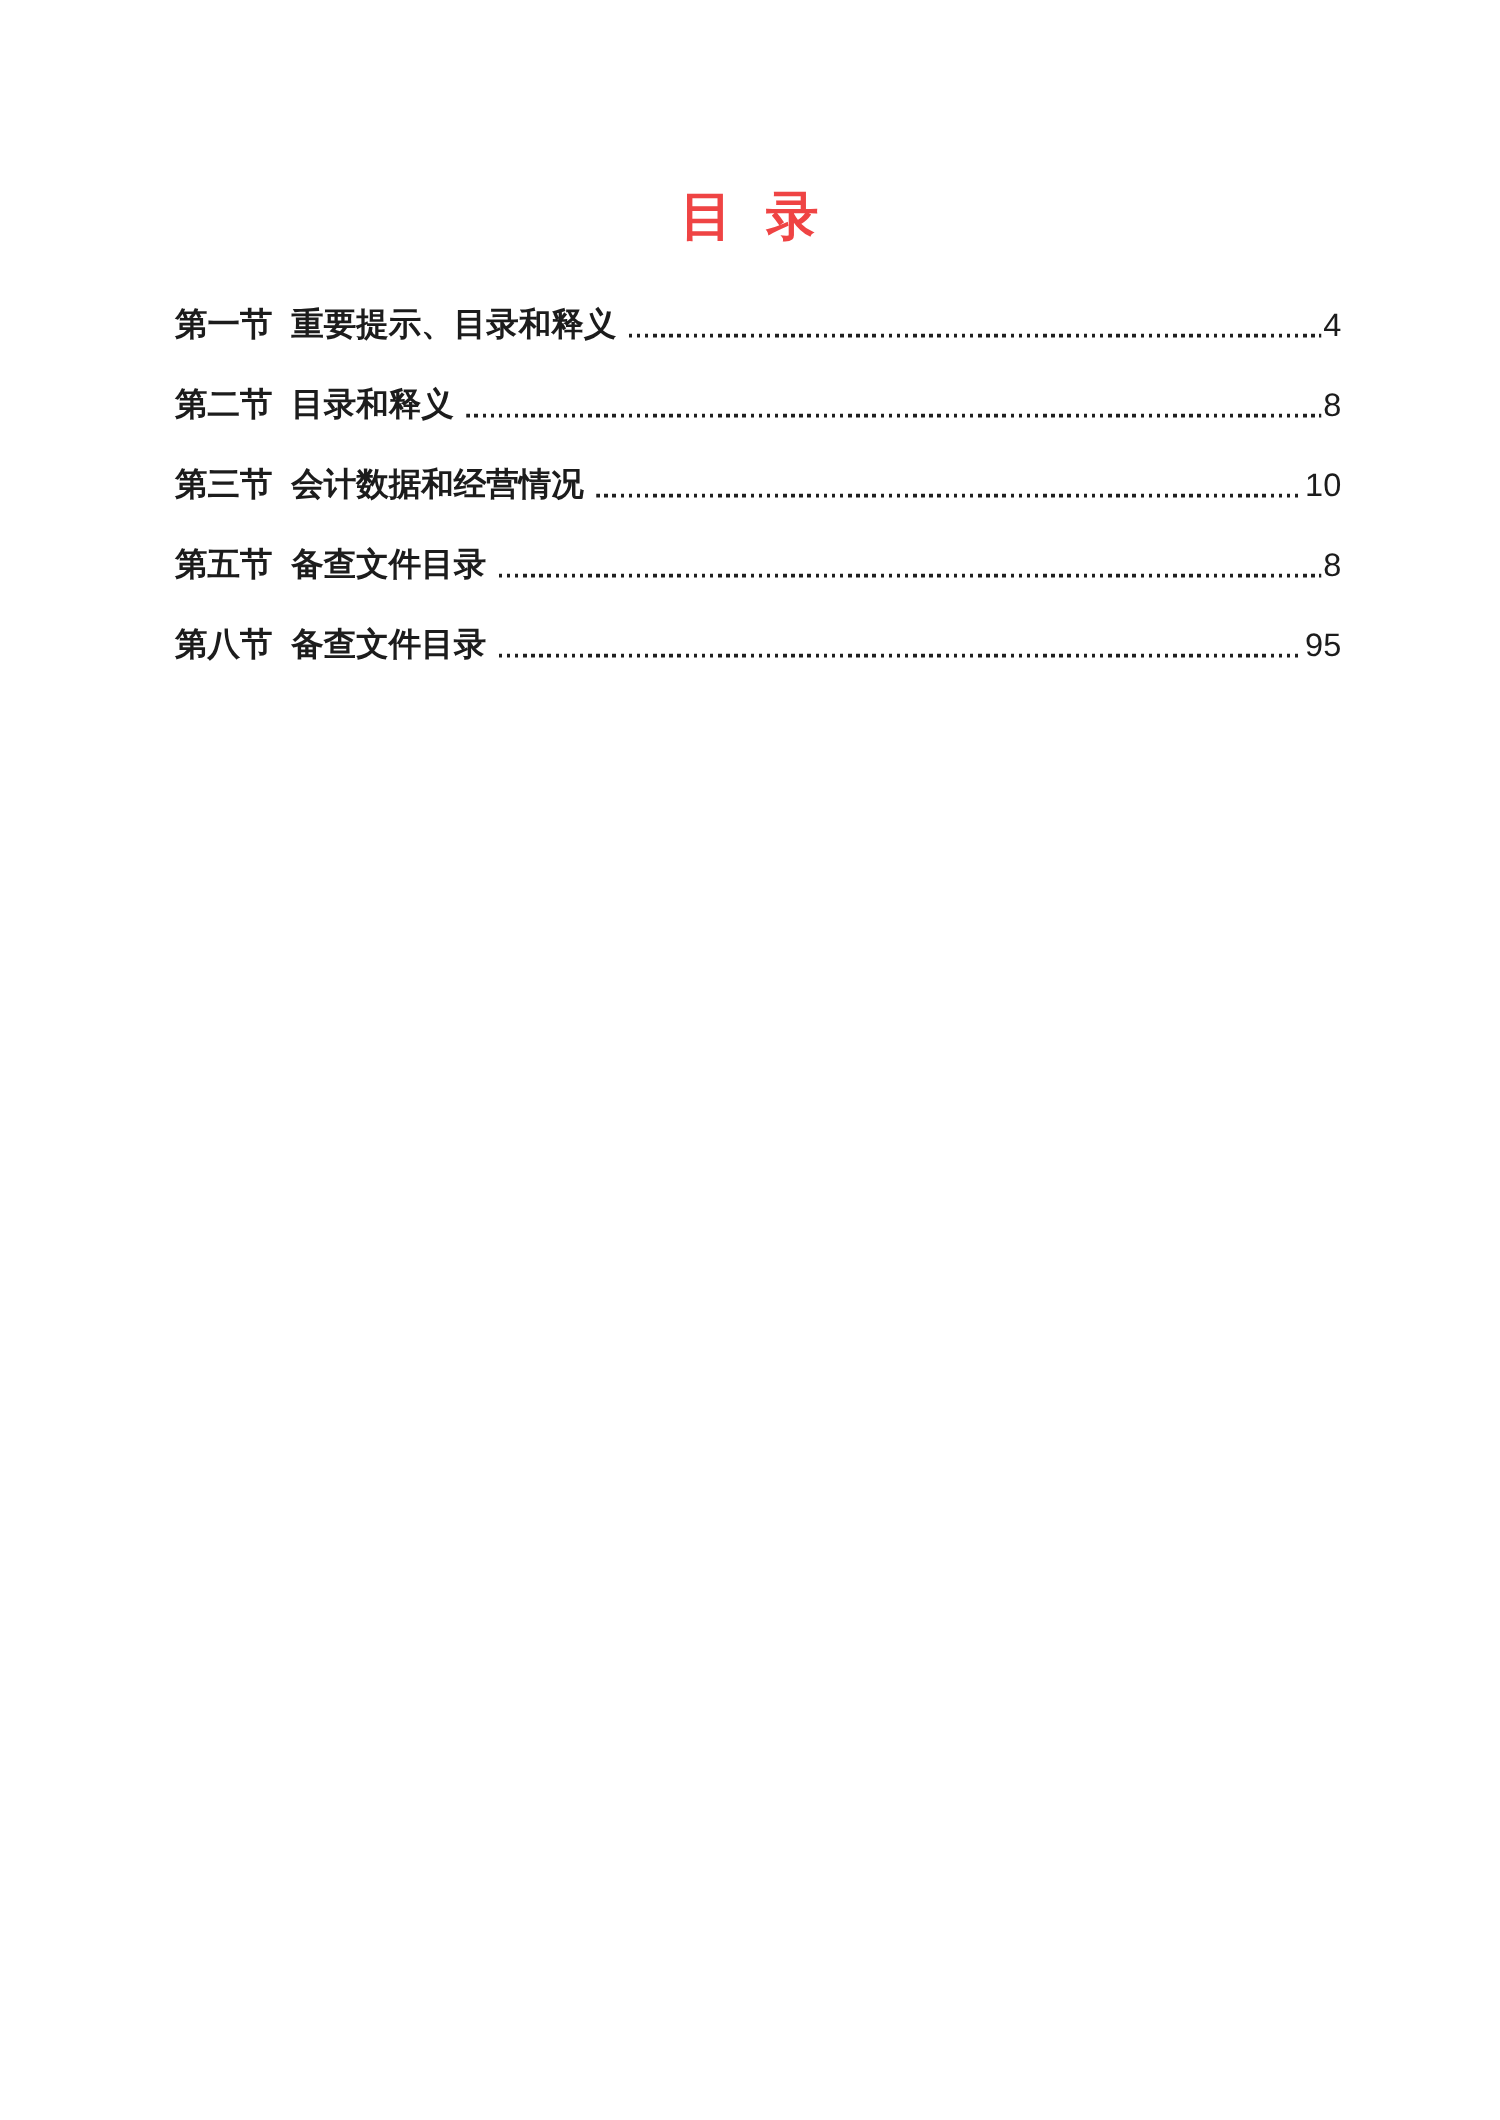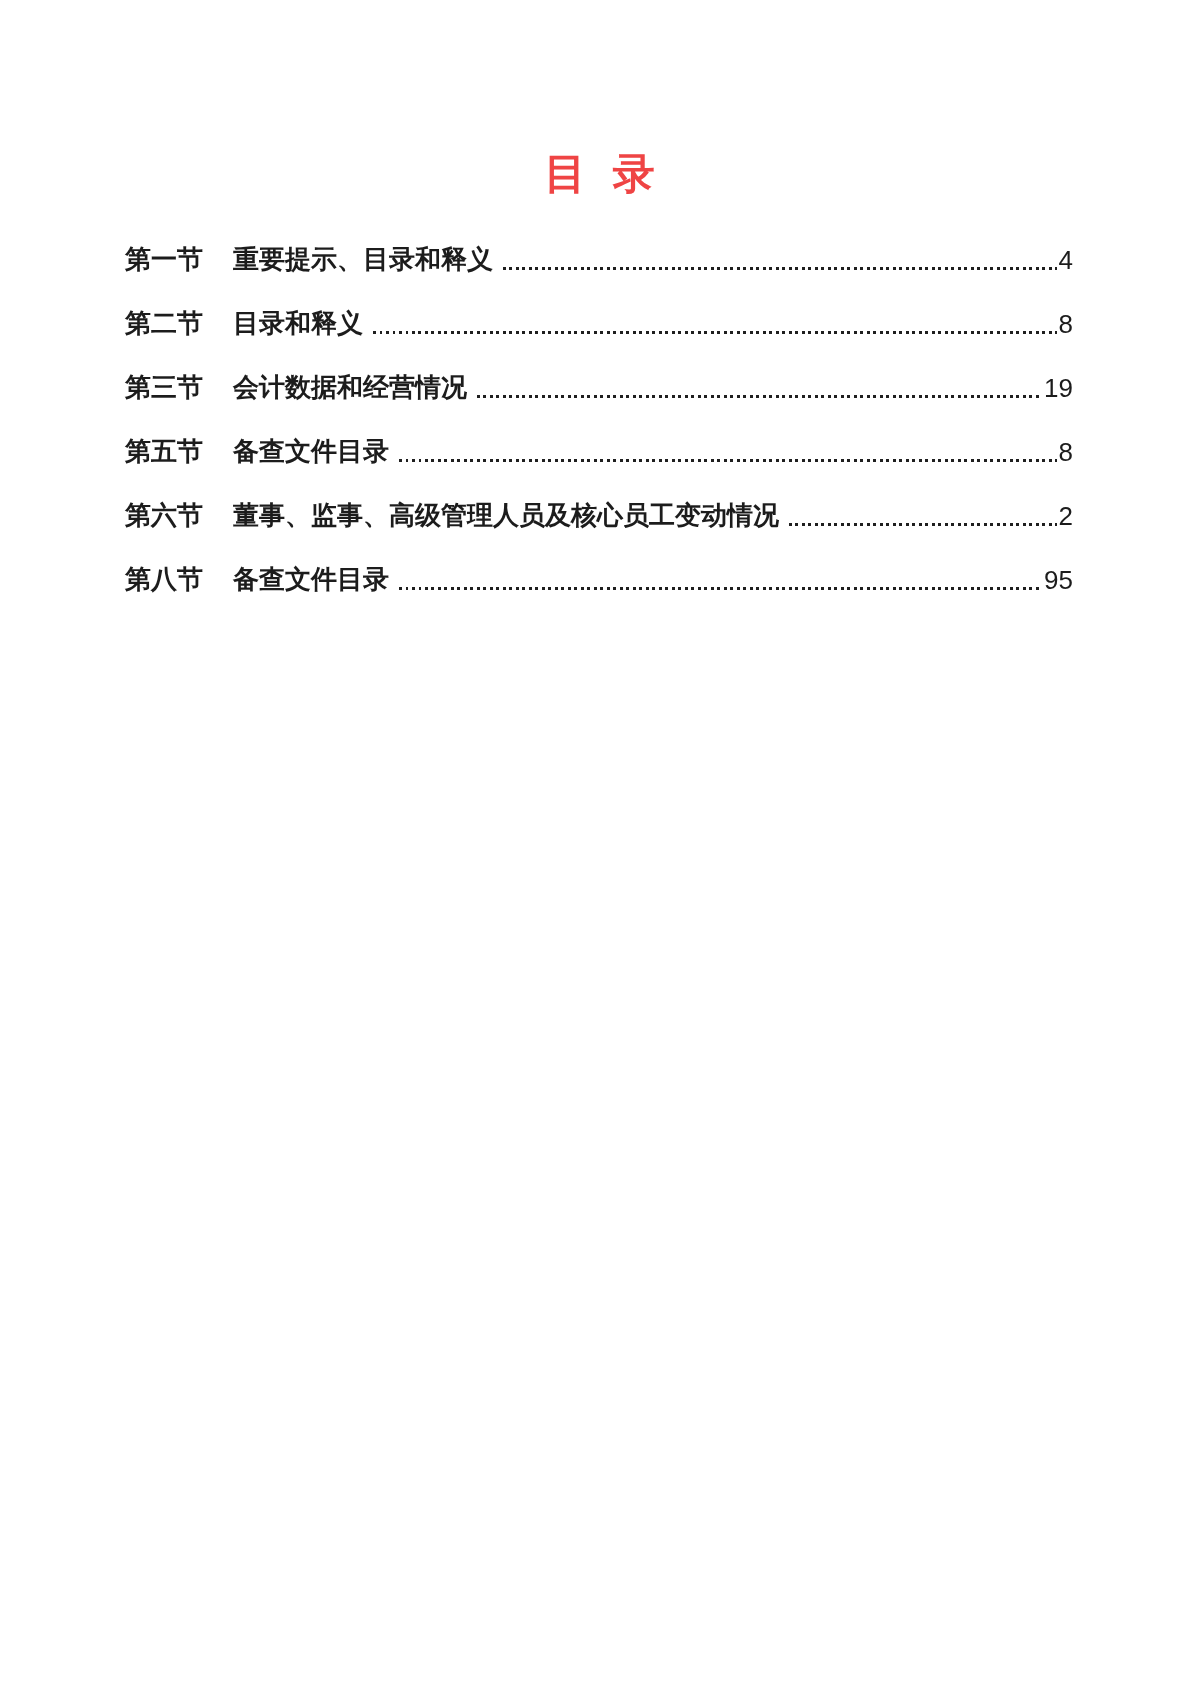--- a/index.html
+++ b/index.html
@@ -25,20 +25,21 @@
     text-align: center;
     font-size: 42px;
     line-height: 48px;
     font-weight: 700;
     word-spacing: 14px;
     letter-spacing: 1px;
     color: #ef4444;
   }
   .toc {
     margin: 47px 127px 0 125px; 
+    text-align: center;
   }
   .toc-row {
     display: flex;
     align-items: flex-end;
     height: 30px;
     margin-bottom: 34px; 
     font-size: 26px;
     line-height: 30px;
     font-weight: 700;
     white-space: nowrap;
@@ -87,37 +88,31 @@
     <span class="toc-chapter">第二节</span>
     <span class="toc-title">目录和释义</span>
     <span class="dot-leader"></span>
     <span class="toc-page">8</span>
   </div>
 
   <div class="toc-row">
     <span class="toc-chapter">第三节</span>
     <span class="toc-title">会计数据和经营情况</span>
     <span class="dot-leader"></span>
-    <span class="toc-page">19</span>
+    <span class="toc-page">10</span>
   </div>
 
 
   <div class="toc-row">
     <span class="toc-chapter">第五节</span>
     <span class="toc-title">备查文件目录</span>
     <span class="dot-leader"></span>
     <span class="toc-page">8</span>
   </div>
 
-  <div class="toc-row">
-    <span class="toc-chapter">第六节</span>
-    <span class="toc-title">董事、监事、高级管理人员及核心员工变动情况</span>
-    <span class="dot-leader"></span>
-    <span class="toc-page">2</span>
-  </div>
 
 
   <div class="toc-row">
     <span class="toc-chapter">第八节</span>
     <span class="toc-title">备查文件目录</span>
     <span class="dot-leader"></span>
     <span class="toc-page">95</span>
   </div>
 </div>
 </div>

